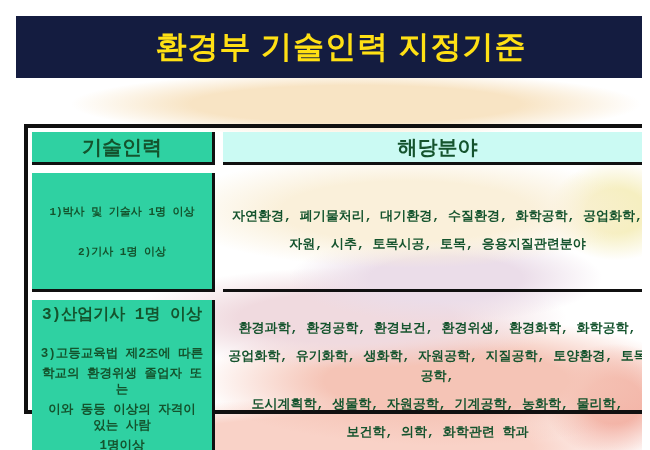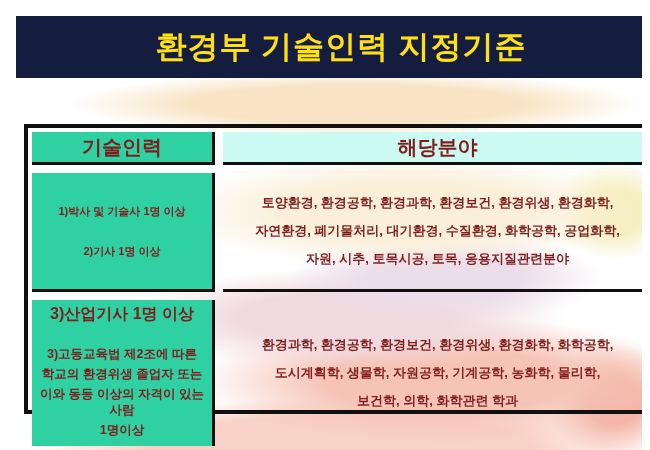--- a/index.html
+++ b/index.html
@@ -64,21 +64,22 @@
     display: grid;
     grid-template-columns: 191px auto;
     grid-template-rows: 41px 127px auto;
   }
   .cell {
     display: flex;
     flex-direction: column;
     align-items: center;
     justify-content: center;
     text-align: center;
-    color: #7f1d1d;
+    color: #14532d;
+    font-family: Liberation Mono, monospace;
   }
   .col-left  { border-right: 3px solid #101010; }
   .row-head, .row-one { border-bottom: 3px solid #101010; }
 
   .green { background: #2fd1a2; }
   .head-right { background: #cbfaf3; }
   .fields { background: transparent; }
 
   .head-label { font-size: 20px; font-weight: 800; }
 
@@ -108,35 +109,35 @@
     </div>
     <div class="cell head-right row-head">
       <span class="head-label">해당분야</span>
     </div>
 
     <div class="cell green col-left row-one">
       <div class="pline">1)박사 및 기술사 1명 이상</div>
       <div class="pline">2)기사 1명 이상</div>
     </div>
     <div class="cell fields row-one">
-      <div class="fline">토양환경, 환경공학, 환경과학, 환경보건, 환경위생, 환경화학,</div>
       <div class="fline">자연환경, 폐기물처리, 대기환경, 수질환경, 화학공학, 공업화학,</div>
       <div class="fline">자원, 시추, 토목시공, 토목, 응용지질관련분야</div>
     </div>
 
     <div class="cell green col-left">
       <div class="pmain">3)산업기사 1명 이상</div>
       <div class="psub">
         <div>3)고등교육법 제2조에 따른</div>
         <div>학교의 환경위생 졸업자 또는</div>
         <div>이와 동등 이상의 자격이 있는 사람</div>
         <div>1명이상</div>
       </div>
     </div>
     <div class="cell fields">
       <div class="fline">환경과학, 환경공학, 환경보건, 환경위생, 환경화학, 화학공학,</div>
+      <div class="fline">공업화학, 유기화학, 생화학, 자원공학, 지질공학, 토양환경, 토목공학,</div>
       <div class="fline">도시계획학, 생물학, 자원공학, 기계공학, 농화학, 물리학,</div>
       <div class="fline">보건학, 의학, 화학관련 학과</div>
     </div>
 
   </div>
 
 </div>
 
 </body></html>

